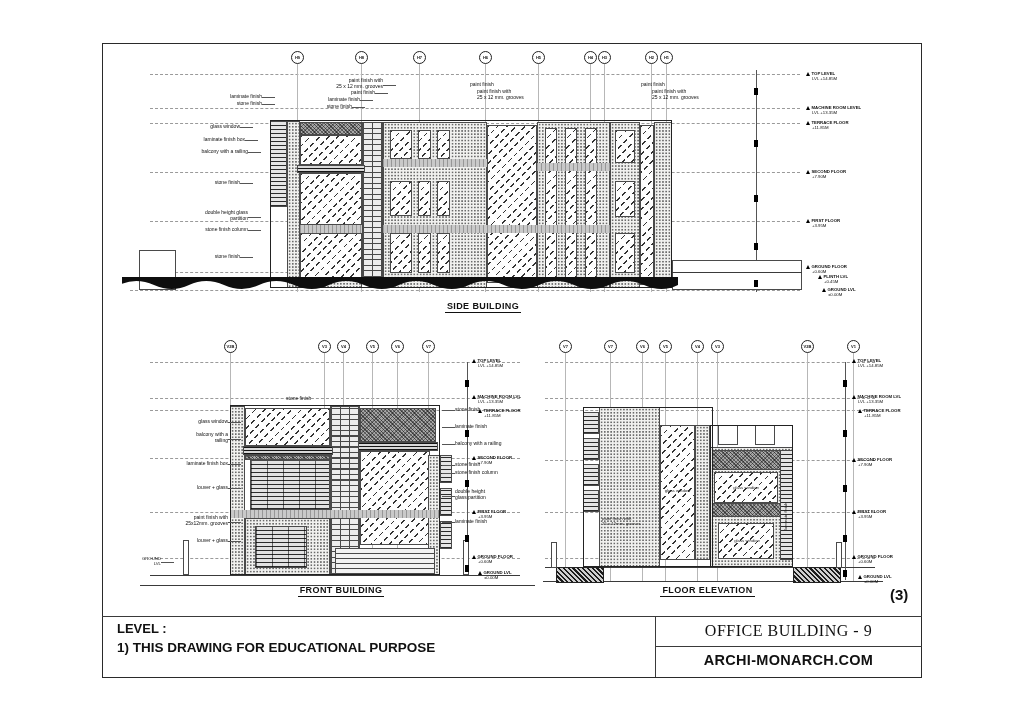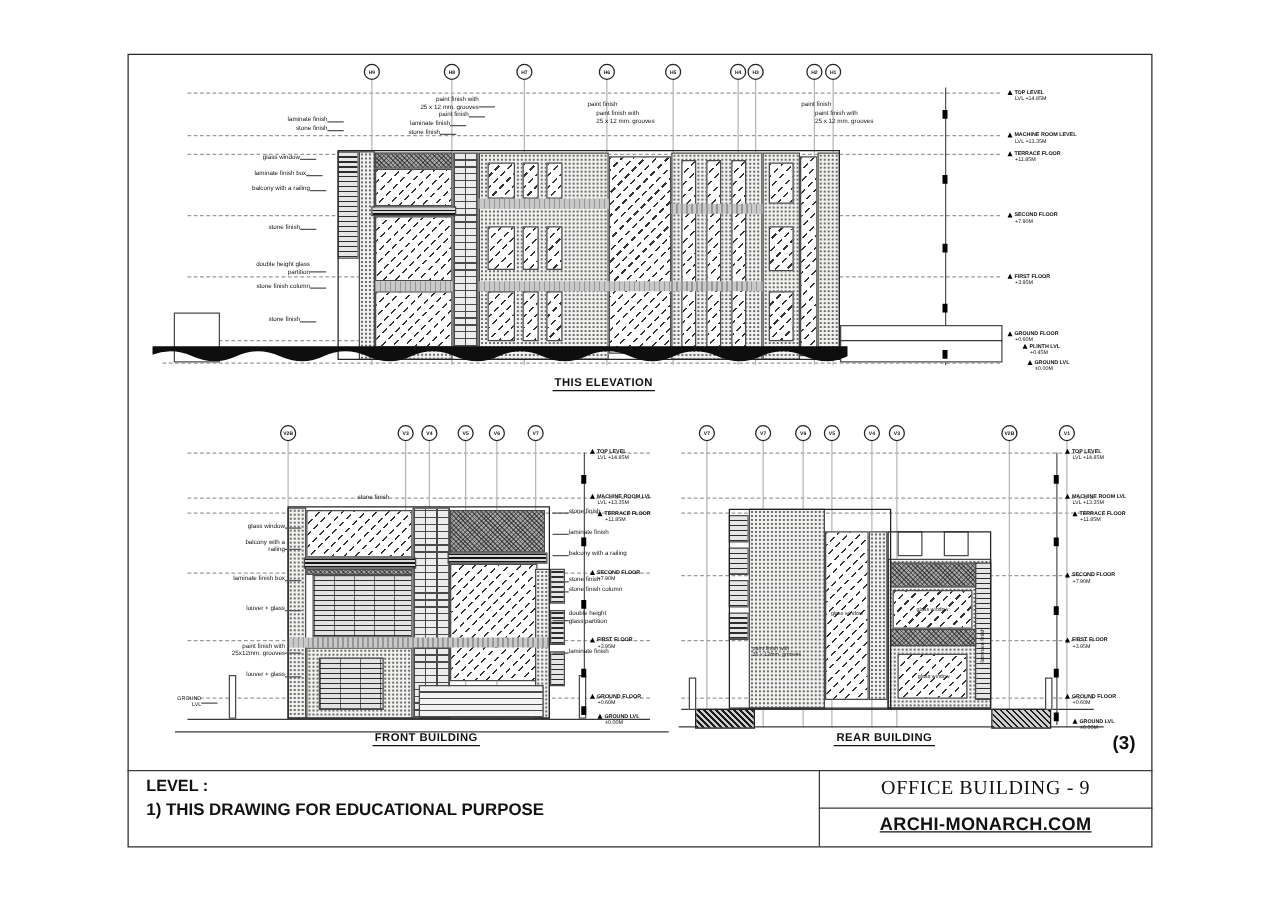--- a/index.html
+++ b/index.html
@@ -167,21 +167,21 @@
 
   <div class="a lvl" style="left:806px;top:71px;"><span class="tri"></span><span class="nm">TOP LEVEL</span><span class="vl">LVL +14.85M</span></div>
   <div class="a lvl" style="left:806px;top:105px;"><span class="tri"></span><span class="nm">MACHINE ROOM LEVEL</span><span class="vl">LVL +13.35M</span></div>
   <div class="a lvl" style="left:806px;top:120px;"><span class="tri"></span><span class="nm">TERRACE FLOOR</span><span class="vl">+11.85M</span></div>
   <div class="a lvl" style="left:806px;top:169px;"><span class="tri"></span><span class="nm">SECOND FLOOR</span><span class="vl">+7.90M</span></div>
   <div class="a lvl" style="left:806px;top:218px;"><span class="tri"></span><span class="nm">FIRST FLOOR</span><span class="vl">+3.95M</span></div>
   <div class="a lvl" style="left:806px;top:264px;"><span class="tri"></span><span class="nm">GROUND FLOOR</span><span class="vl">+0.60M</span></div>
   <div class="a lvl" style="left:818px;top:274px;"><span class="tri"></span><span class="nm">PLINTH LVL</span><span class="vl">+0.45M</span></div>
   <div class="a lvl" style="left:822px;top:287px;"><span class="tri"></span><span class="nm">GROUND LVL</span><span class="vl">±0.00M</span></div>
 
-  <div class="a t" style="left:420px;top:301px;width:126px;"><span>THIS ELEVATION</span></div>
+  <div class="a t" style="left:420px;top:301px;width:126px;"><span>SIDE BUILDING</span></div>
 </section>
 
 <section>
   <i class="a dl" style="left:150px;top:362px;width:370px;"></i>
   <i class="a dl" style="left:150px;top:398px;width:370px;"></i>
   <i class="a dl" style="left:150px;top:410px;width:370px;"></i>
   <i class="a dl" style="left:150px;top:458px;width:370px;"></i>
   <i class="a dl" style="left:150px;top:512px;width:370px;"></i>
   <i class="a dl" style="left:150px;top:558px;width:370px;"></i>
   <i class="a gl" style="left:230px;top:352px;height:223px;"></i>
@@ -319,23 +319,23 @@
   <div class="a inlbl" style="left:726px;top:538px;width:42px;text-align:center;">glass window</div>
   <div class="a inlbl vert" style="left:783px;top:530px;width:56px;">laminate finish</div>
 
   <div class="a lvl" style="left:852px;top:358px;"><span class="tri"></span><span class="nm">TOP LEVEL</span><span class="vl">LVL +14.85M</span></div>
   <div class="a lvl" style="left:852px;top:394px;"><span class="tri"></span><span class="nm">MACHINE ROOM LVL</span><span class="vl">LVL +13.35M</span></div>
   <div class="a lvl" style="left:858px;top:408px;"><span class="tri"></span><span class="nm">TERRACE FLOOR</span><span class="vl">+11.85M</span></div>
   <div class="a lvl" style="left:852px;top:457px;"><span class="tri"></span><span class="nm">SECOND FLOOR</span><span class="vl">+7.90M</span></div>
   <div class="a lvl" style="left:852px;top:509px;"><span class="tri"></span><span class="nm">FIRST FLOOR</span><span class="vl">+3.95M</span></div>
   <div class="a lvl" style="left:852px;top:554px;"><span class="tri"></span><span class="nm">GROUND FLOOR</span><span class="vl">+0.60M</span></div>
   <div class="a lvl" style="left:858px;top:574px;"><span class="tri"></span><span class="nm">GROUND LVL</span><span class="vl">±0.00M</span></div>
-  <div class="a t" style="left:640px;top:585px;width:135px;"><span>REAR BUILDING</span></div>
+  <div class="a t" style="left:640px;top:585px;width:135px;"><span>FLOOR ELEVATION</span></div>
 </section>
 
 <div class="a shnum" style="left:890px;top:586px;">(3)</div>
 <i class="a sl" style="left:102px;top:616px;width:820px;border-top-width:1.5px;"></i>
 <i class="a" style="left:655px;top:616px;height:61px;border-left:1.5px solid #3a3a3a;"></i>
 <i class="a sl" style="left:655px;top:646px;width:267px;border-top-width:1.5px;"></i>
 <div class="a tb-note-h" style="left:117px;top:621px;">LEVEL :</div>
 <div class="a tb-note-b" style="left:117px;top:640px;">1) THIS DRAWING FOR EDUCATIONAL PURPOSE</div>
 <div class="a tb-proj" style="left:655px;top:622px;width:267px;">OFFICE BUILDING - 9</div>
-<div class="a tb-site" style="left:655px;top:652px;width:267px;text-decoration:underline;">ARCHI-MONARCH.COM</div>
+<div class="a tb-site" style="left:655px;top:652px;width:267px;">ARCHI-MONARCH.COM</div>
 
 </body></html>

